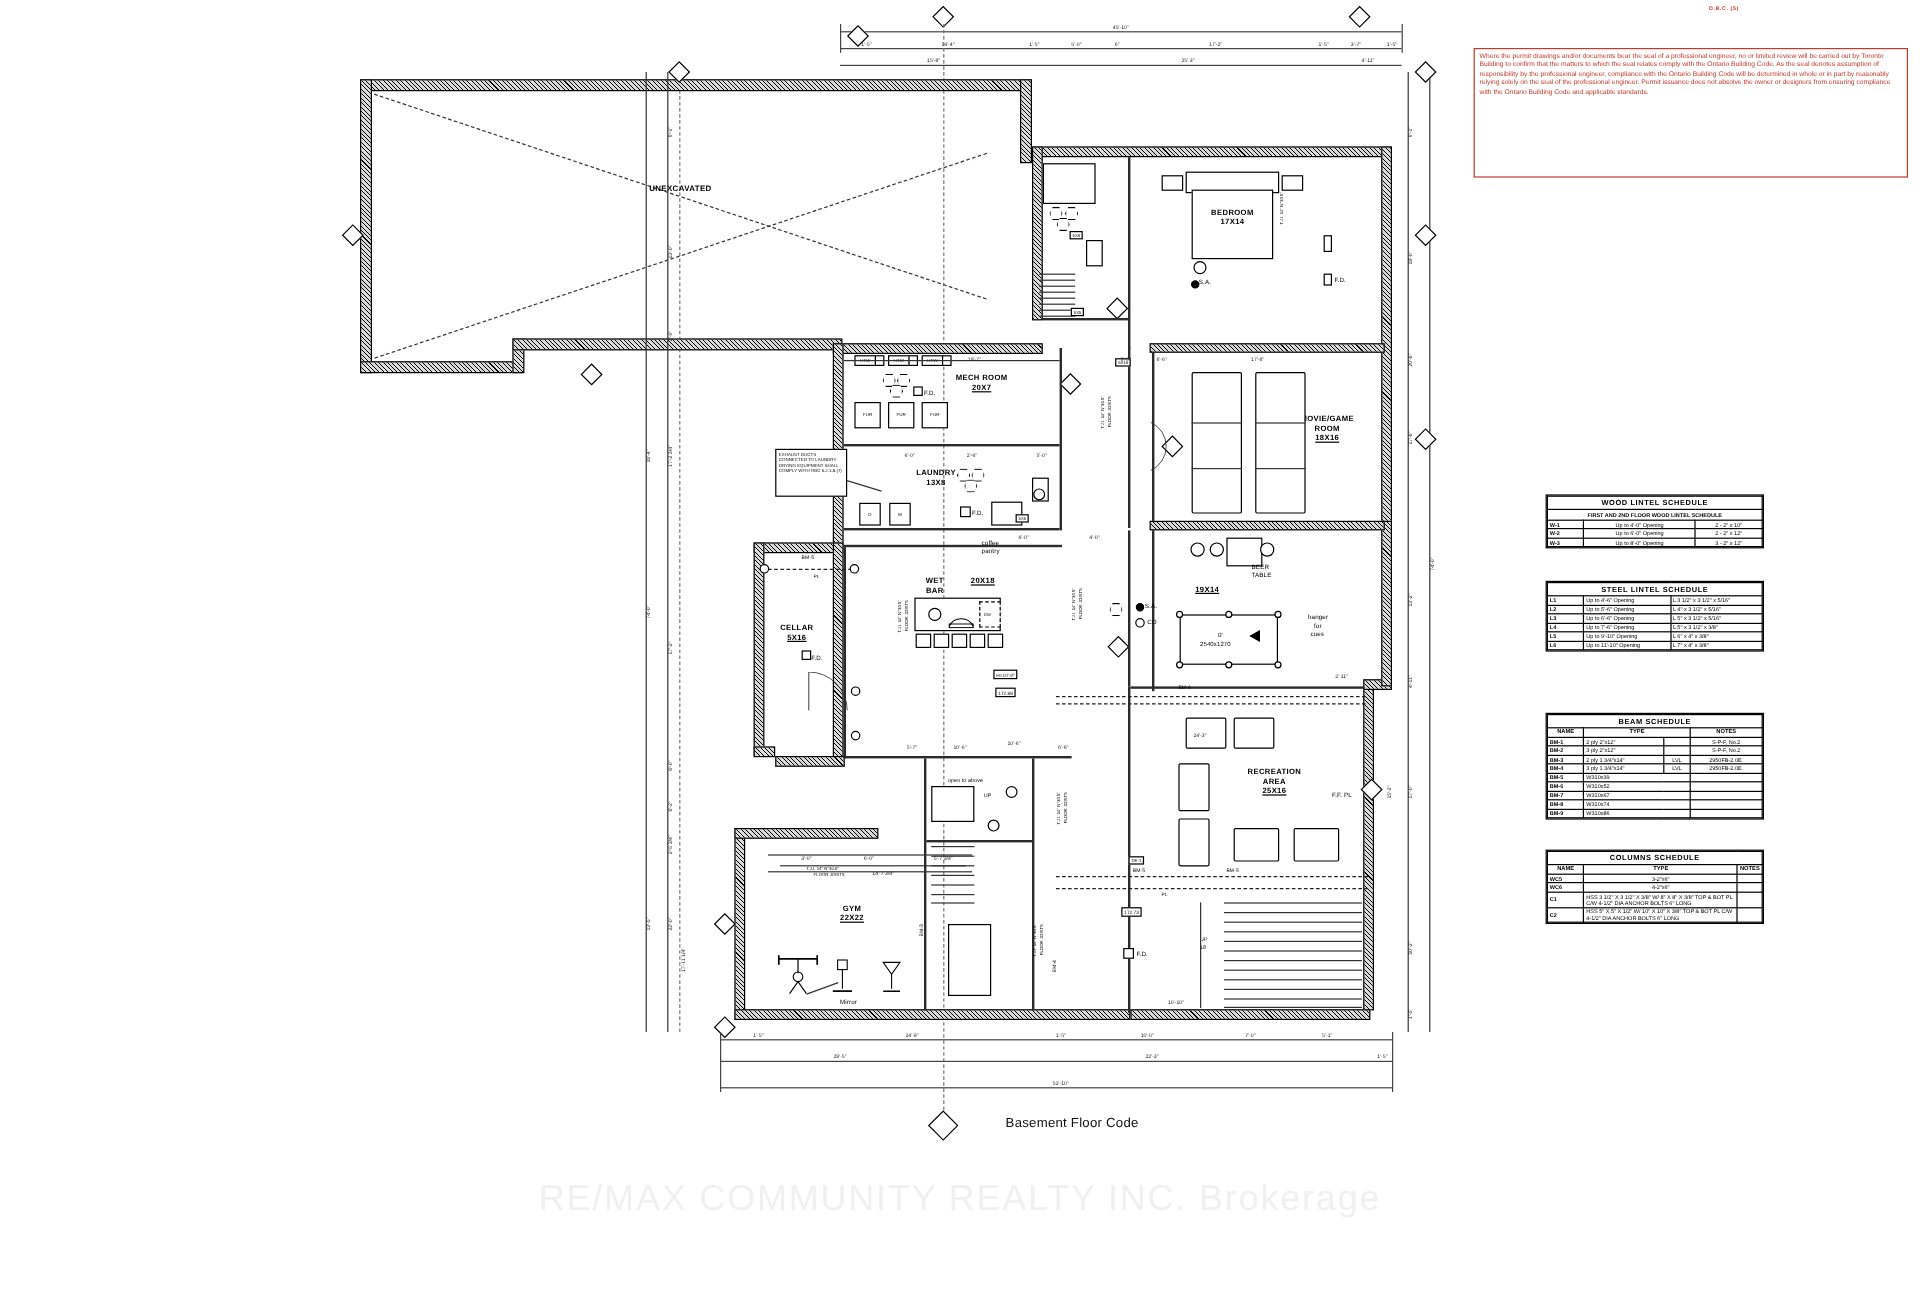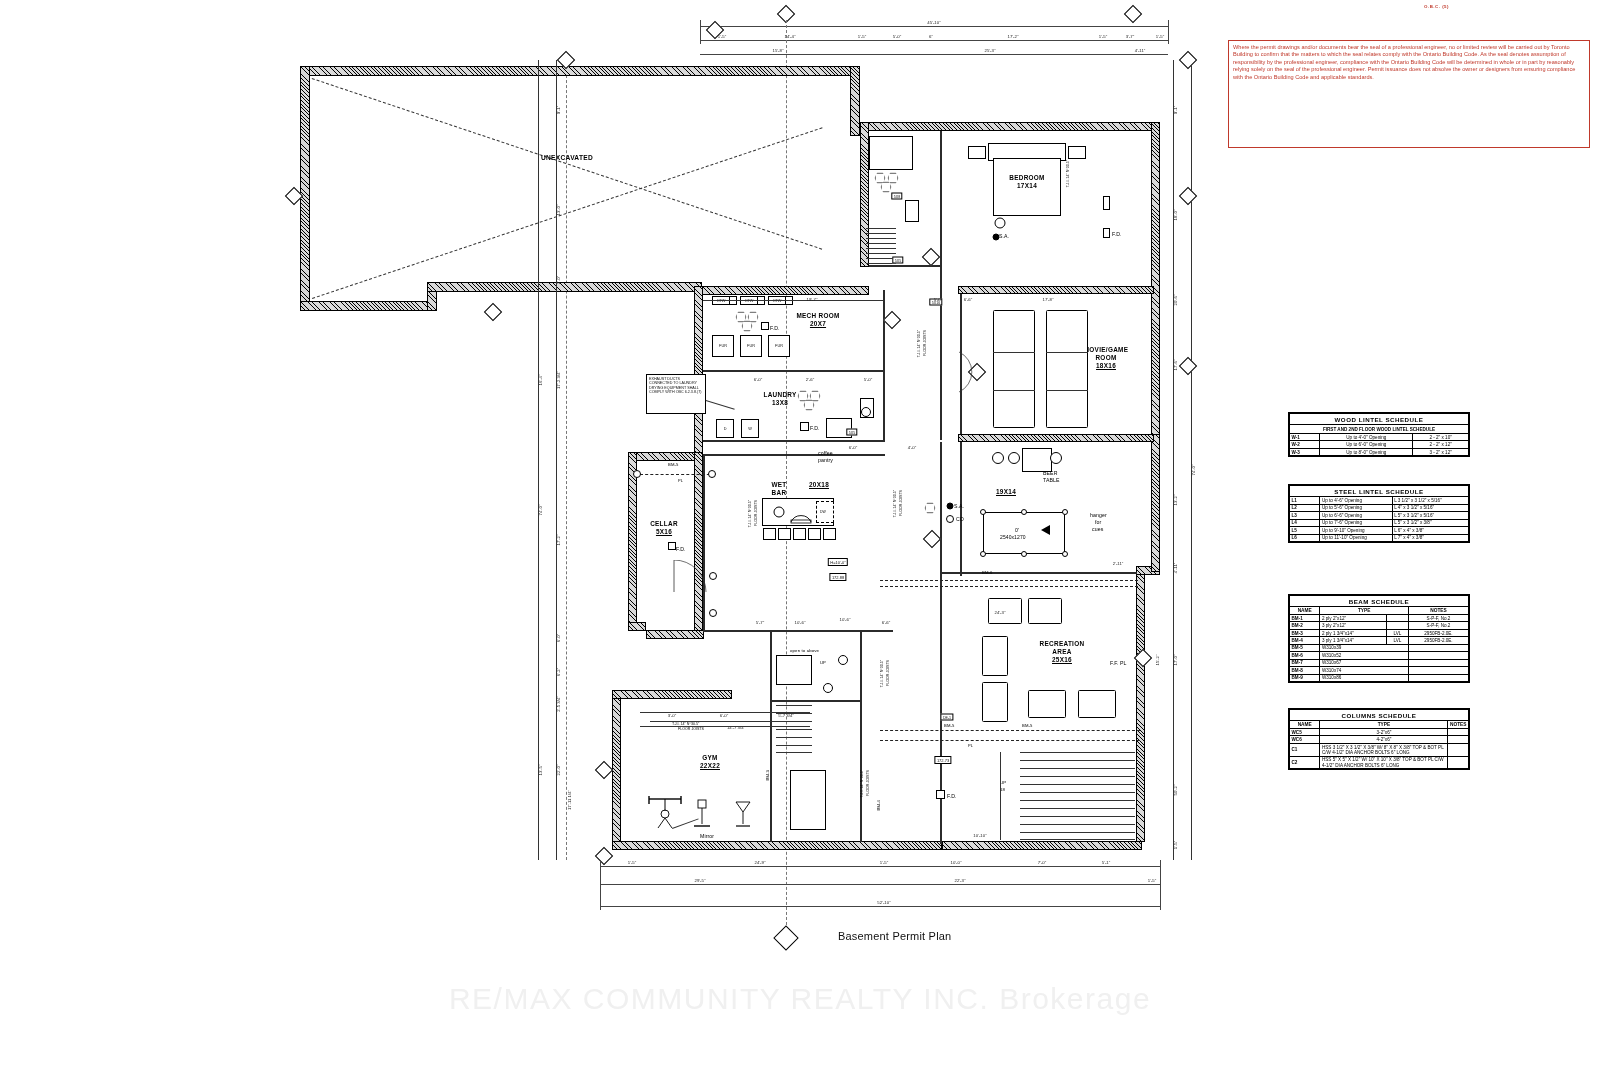--- a/index.html
+++ b/index.html
@@ -533,21 +533,21 @@
   <div class="dimtxt" style="left:736px;top:730px;">14'-7 3/4"</div>
   <div class="ln" style="left:640px;top:712px;width:170px;"></div>
   <div class="ln" style="left:640px;top:726px;width:170px;"></div>
   <div class="dimtxt" style="left:1118px;top:566px;">2'-11"</div>
   <div class="dimtxt" style="left:980px;top:838px;">10'-10"</div>
   <div class="dimtxt" style="left:845px;top:622px;">10'-6"</div>
   <div class="dimtxt" style="left:853px;top:450px;">6'-0"</div>
   <div class="dimtxt" style="left:912px;top:450px;">4'-0"</div>
 
   <div class="diam" style="left:786px;top:938px;width:16px;height:16px;"></div>
-  <div class="plantitle" style="left:838px;top:930px;">Basement Permit Plan</div>
+  <div class="plantitle" style="left:838px;top:930px;">Basement Floor Code</div>
 
   <div class="watermark" style="top:982px;">RE/MAX COMMUNITY REALTY INC.  Brokerage</div>
 
   <div class="tbl" style="left:1288px;top:412px;width:182px;">
     <table>
       <tbody>
           <tr>
             <td class="title" colspan="3">WOOD LINTEL SCHEDULE</td>
           </tr>
       <tr>

